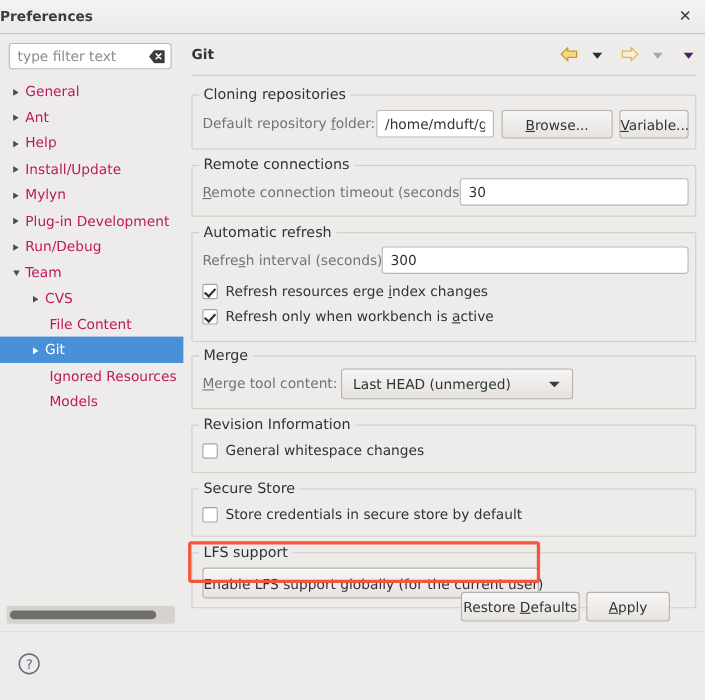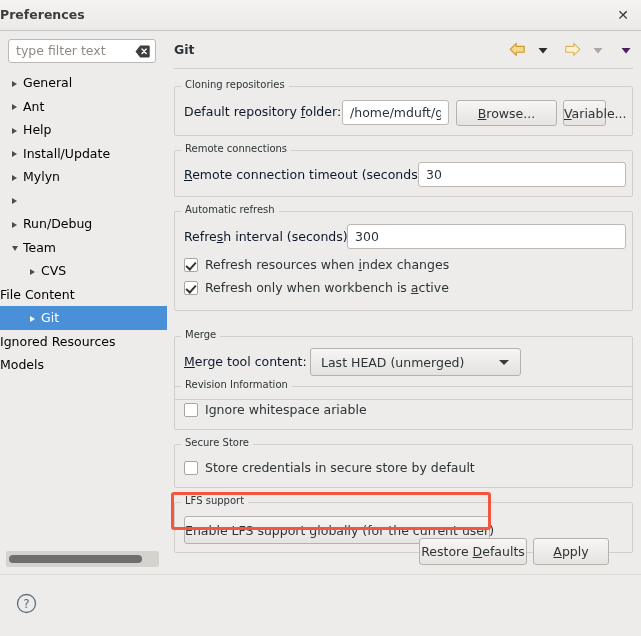--- a/index.html
+++ b/index.html
@@ -99,21 +99,21 @@
     width: 167px; height: 480px;
     overflow: hidden;
   }
   .tree-item {
     position: relative;
     height: 23.5px;
     line-height: 23.5px;
     white-space: nowrap;
     cursor: default;
     font-size: 12.5px;
-    color: #000000;
+    color: #be185d;
   }
   .tree-item.selected {
     background: #4a90d9;
     color: #ffffff;
   }
   .tw {
     display: inline-block;
     width: 9px;
     text-align: center;
     vertical-align: middle;
@@ -130,21 +130,21 @@
   .tree-item.selected .tw .tri-r { border-left-color: #ffffff; }
   .tw .tri-d {
     display: inline-block;
     width: 0; height: 0;
     border-top: 5px solid #4c4c4c;
     border-left: 3.6px solid transparent;
     border-right: 3.6px solid transparent;
   }
   .lvl0 { padding-left: 10px; }
   .lvl1 { padding-left: 28px; }
-  .lvl1-noarrow { }
+  .lvl1-noarrow { padding-left: 45px; }
 
   .hscrollbar {
     position: absolute;
     left: 6px; top: 520px;
     width: 153px; height: 16px;
     background: #d6d2ce;
     border-radius: 2px;
   }
   .hscroll-thumb {
     position: absolute;
@@ -192,28 +192,28 @@
     border: 1px solid #d2cec9;
     border-radius: 2px;
     box-sizing: border-box;
     background: transparent;
   }
   .group-label {
     position: absolute;
     top: -8px; left: 6px;
     padding: 0 4px;
     background: #edeceb;
-    font-size: 10px;
+    font-size: 13px;
     color: #2e3436;
     white-space: nowrap;
   }
   .lbl {
     position: absolute;
     font-size: 12.5px;
-    color: #0f172a;
+    color: #737373;
     white-space: nowrap;
   }
   .u { text-decoration: underline; }
 
   .textfield {
     position: absolute;
     background: #ffffff;
     border: 1px solid #bdb8b3;
     border-radius: 3px;
     box-sizing: border-box;
@@ -345,21 +345,21 @@
         <path d="M7.0 4.0 L11.2 8.4 M11.2 4.0 L7.0 8.4" stroke="#ffffff" stroke-width="1.4" stroke-linecap="round"></path>
       </svg>
     </div>
 
     <div class="tree">
         <div class="tree-item lvl0"><span class="tw"><span class="tri-r"></span></span> <span>General</span></div>
         <div class="tree-item lvl0"><span class="tw"><span class="tri-r"></span></span> <span>Ant</span></div>
         <div class="tree-item lvl0"><span class="tw"><span class="tri-r"></span></span> <span>Help</span></div>
         <div class="tree-item lvl0"><span class="tw"><span class="tri-r"></span></span> <span>Install/Update</span></div>
         <div class="tree-item lvl0"><span class="tw"><span class="tri-r"></span></span> <span>Mylyn</span></div>
-        <div class="tree-item lvl0"><span class="tw"><span class="tri-r"></span></span> </div>
+        <div class="tree-item lvl0"><span class="tw"><span class="tri-r"></span></span> <span>Plug-in Development</span></div>
         <div class="tree-item lvl0"><span class="tw"><span class="tri-r"></span></span> <span>Run/Debug</span></div>
         <div class="tree-item lvl0"><span class="tw"><span class="tri-d"></span></span> <span>Team</span></div>
         <div class="tree-item lvl1"><span class="tw"><span class="tri-r"></span></span> <span>CVS</span></div>
         <div class="tree-item lvl1-noarrow"><span>File Content</span></div>
         <div class="tree-item lvl1 selected"><span class="tw"><span class="tri-r"></span></span> <span>Git</span></div>
         <div class="tree-item lvl1-noarrow"><span>Ignored Resources</span></div>
         <div class="tree-item lvl1-noarrow"><span>Models</span></div>
       </div>
 
     <div class="hscrollbar">
@@ -389,57 +389,57 @@
       </svg>
     </div>
 
     <div class="title-sep"></div>
 
     <div class="group" style="left:7px; top:55px; width:459px; height:50px;">
       <div class="group-label">Cloning repositories</div>
       <div class="lbl" style="left:9px; top:17px;"><span>Default repository </span><span class="u">f</span><span>older:</span></div>
       <input class="textfield" style="left: 167px; top: 13px; width: 107px; height: 25px;" type="text" value="/home/mduft/git">
       <button class="btn" style="left:281px; top:13px; width:101px; height:26px;"><span class="u">B</span><span>rowse...</span></button>
-      <button class="btn" style="left:388px; top:13px; width:43px; height:26px;"><span class="u">V</span><span>ariable...</span></button>
+      <button class="btn" style="left:388px; top:13px; width:63px; height:26px;"><span class="u">V</span><span>ariable...</span></button>
     </div>
 
     <div class="group" style="left:7px; top:119px; width:459px; height:47px;padding-left:32px;">
       <div class="group-label">Remote connections</div>
       <div class="lbl" style="left:9px; top:16px;"><span class="u">R</span><span>emote connection timeout (seconds):</span></div>
       <input class="textfield" style="left: 243px; top: 11px; width: 208px; height: 25px;" type="text" value="30">
     </div>
 
     <div class="group" style="left:7px; top:180px; width:459px; height:100px;">
       <div class="group-label">Automatic refresh</div>
       <div class="lbl" style="left:9px; top:17px;"><span>Refre</span><span class="u">s</span><span>h interval (seconds):</span></div>
       <input class="textfield" style="left: 172px; top: 12px; width: 279px; height: 25px;" type="text" value="300">
       <div class="cbrow" style="left:9px; top:45px;">
         <span class="cbox checked"></span>
-        <span class="cblabel"><span>Refresh resources when </span><span class="u">i</span><span>ndex changes</span></span>
+        <span class="cblabel"><span>Refresh resources erge </span><span class="u">i</span><span>ndex changes</span></span>
       </div>
       <div class="cbrow" style="left:9px; top:68px;">
         <span class="cbox checked"></span>
         <span class="cblabel"><span>Refresh only when workbench is </span><span class="u">a</span><span>ctive</span></span>
       </div>
     </div>
 
-    <div class="group" style="left:7px; top:292px; width:459px; height:64px;margin-top:13px;">
+    <div class="group" style="left:7px; top:292px; width:459px; height:49px;">
       <div class="group-label">Merge</div>
       <div class="lbl" style="left:9px; top:17px;"><span class="u">M</span><span>erge tool content:</span></div>
       <div class="combo" style="left:135px; top:11px; width:211px; height:28px;">
         <span class="combo-text">Last HEAD (unmerged)</span>
         <span class="combo-arrow"></span>
       </div>
     </div>
 
     <div class="group" style="left:7px; top:355px; width:459px; height:44px;">
       <div class="group-label">Revision Information</div>
       <div class="cbrow" style="left:9px; top:15px;">
         <span class="cbox"></span>
-        <span class="cblabel">Ignore whitespace ariable</span>
+        <span class="cblabel">General whitespace changes</span>
       </div>
     </div>
 
     <div class="group" style="left:7px; top:413px; width:459px; height:44px;">
       <div class="group-label">Secure Store</div>
       <div class="cbrow" style="left:9px; top:15px;">
         <span class="cbox"></span>
         <span class="cblabel">Store credentials in secure store by default</span>
       </div>
     </div>

